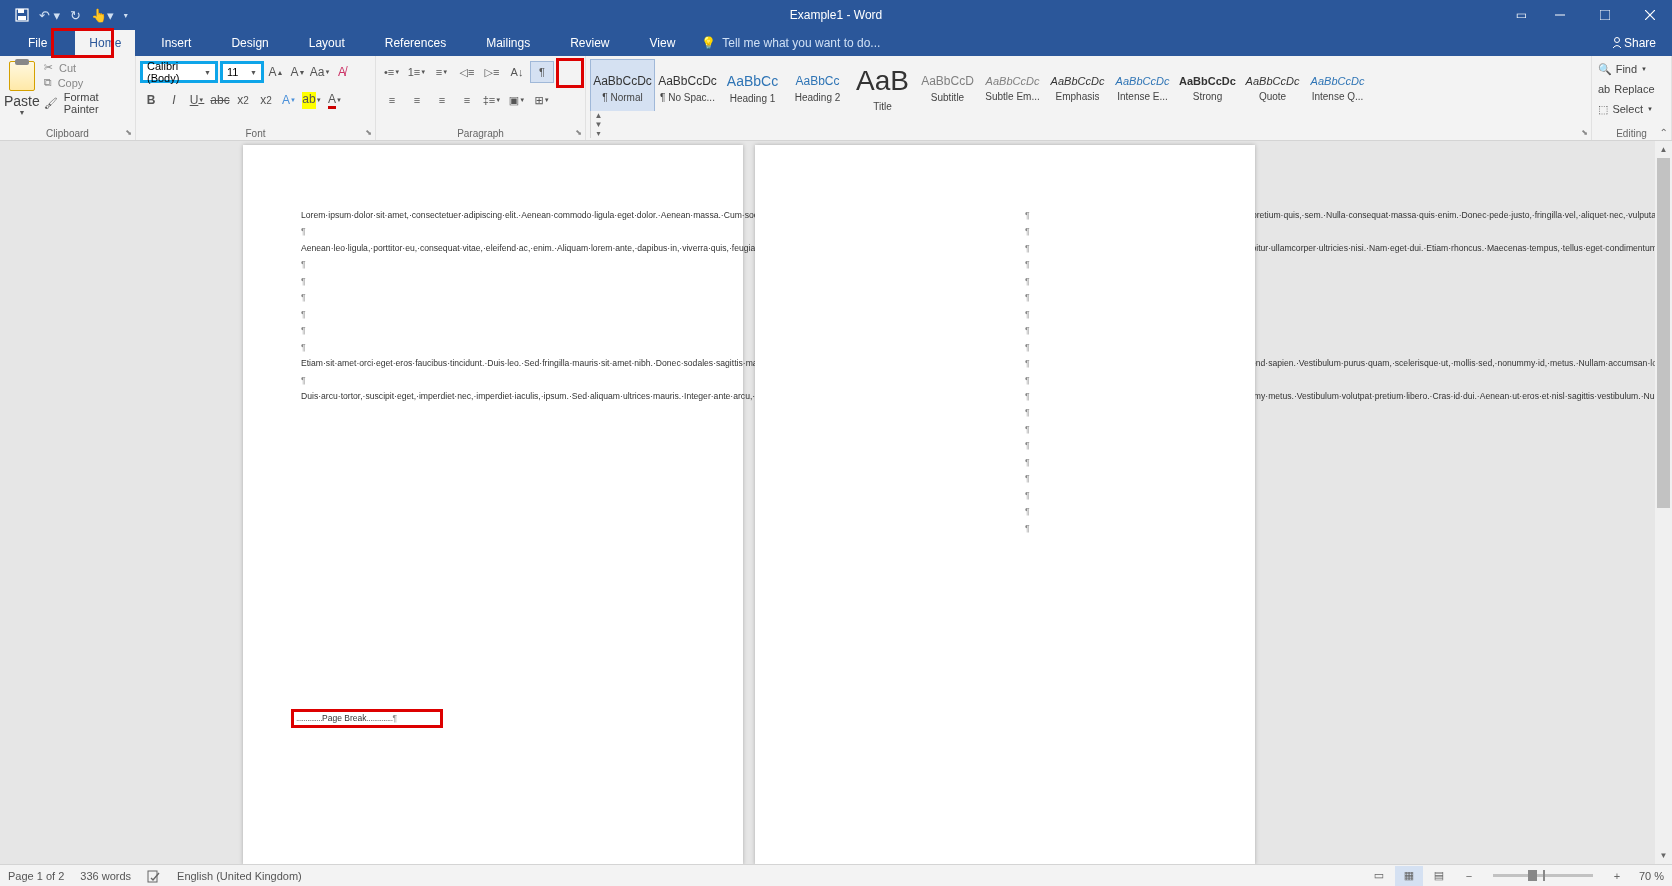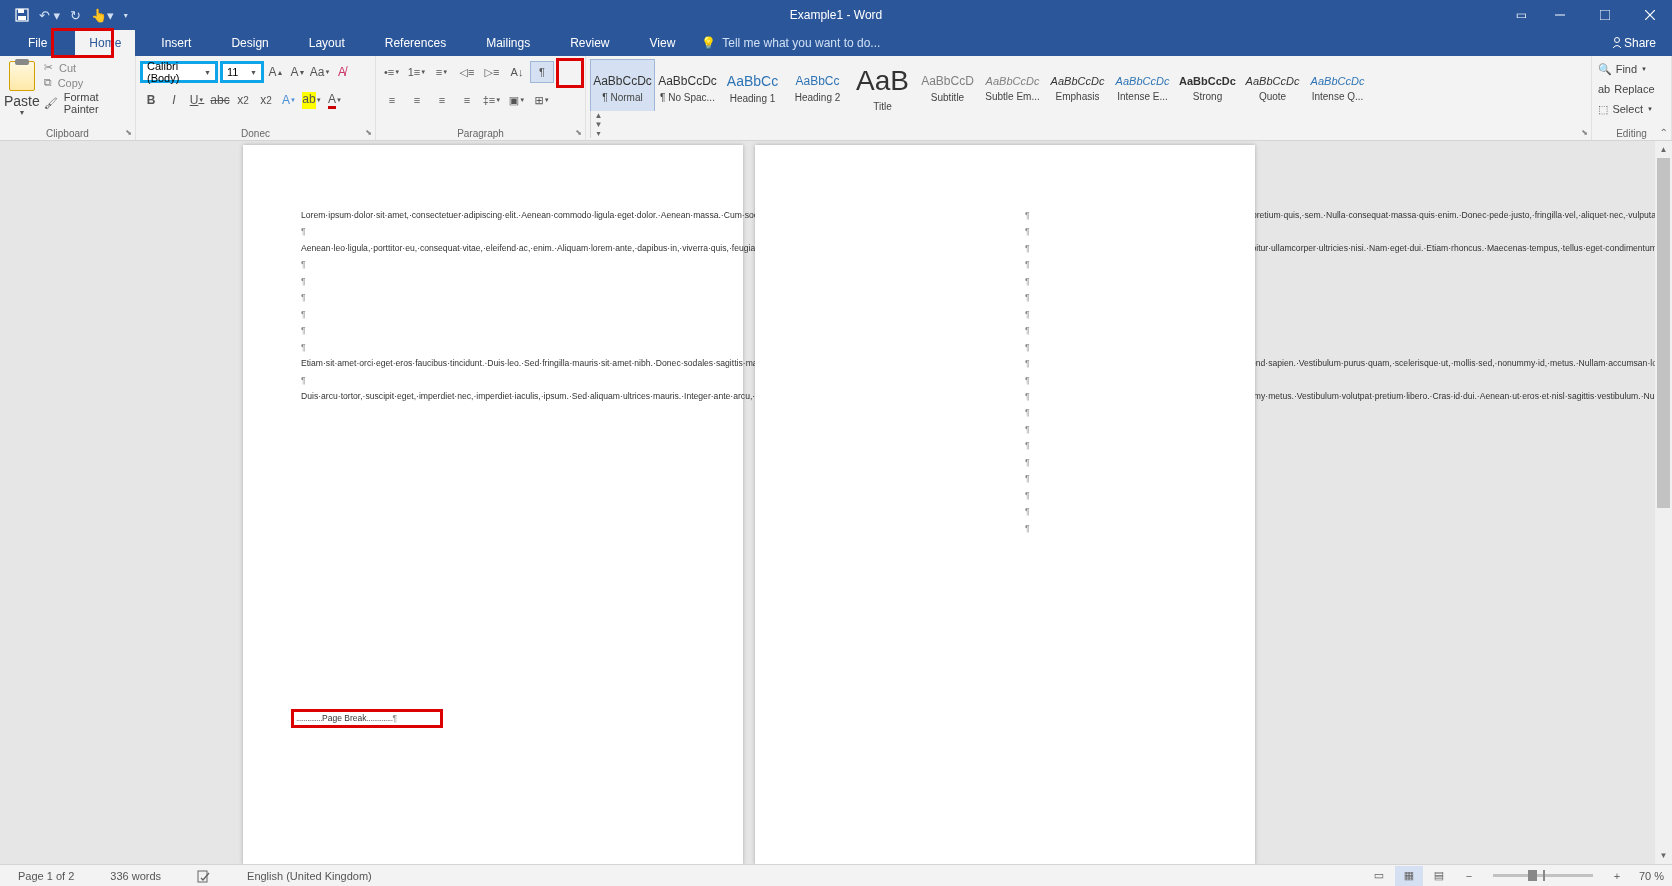--- a/index.html
+++ b/index.html
@@ -90,21 +90,21 @@
 .page-break-box { position: absolute; left: 48px; top: 564px; width: 152px; height: 19px; border: 3px solid #d00; display: flex; align-items: center; font-size: 8.5px; color: #333; padding: 0 2px; background: #fff; }
 .pb-dash { letter-spacing: -0.5px; color: #666; }
 
 
 .vscroll { position: absolute; right: 0; top: 141px; bottom: 22px; width: 17px; background: #f0f0f0; }
 .vscroll-btn { height: 17px; background: #f0f0f0; display: flex; align-items: center; justify-content: center; font-size: 8px; color: #666; cursor: pointer; }
 .vscroll-thumb { position: absolute; top: 17px; left: 2px; right: 2px; height: 350px; background: #c2c2c2; cursor: pointer; }
 
 
 .status-bar { position: absolute; bottom: 0; left: 0; right: 0; height: 22px; background: #f3f3f3; border-top: 1px solid #d4d4d4; display: flex; align-items: center; font-size: 11px; color: #555; }
-.status-item { padding: 0 18px; cursor: pointer; }
+.status-item { padding: 0 8px; cursor: pointer; }
 .status-right { margin-left: auto; display: flex; align-items: center; gap: 2px; padding-right: 8px; }
 .view-btn { width: 28px; height: 20px; display: flex; align-items: center; justify-content: center; color: #666; cursor: pointer; }
 .view-btn.active { background: #d5e1f2; }
 .zoom-slider { width: 100px; height: 3px; background: #c2c2c2; margin: 0 8px; position: relative; cursor: pointer; }
 .zoom-slider:before { content:''; position:absolute; left:50%; top:-4px; width:2px; height:11px; background:#888; }
 .zoom-thumb { position: absolute; left: 35%; top: -4px; width: 9px; height: 11px; background: #888; }
 .zoom-val { font-size: 11px; color: #555; padding-left: 6px; cursor: pointer; }
 
 svg { display: block; }
 </style>
@@ -227,21 +227,21 @@
       <div class="fmt-btn" style="color:#4a90d9">A<span style="font-size:6px">▼</span></div>
       <div class="fmt-btn">
           <span style="background:#ff0;border-bottom:3px solid #ff0">ab</span>
           <span style="font-size:6px">▼</span>
         </div>
       <div class="fmt-btn">
           <span style="border-bottom:3px solid #c00">A</span>
           <span style="font-size:6px">▼</span>
         </div>
     </div>
-    <div class="group-label">Donec</div>
+    <div class="group-label">Font</div>
     <div class="group-dialog">⬊</div>
   </div>
 
   <div class="ribbon-group para-group">
     <div class="para-row">
       <div class="para-btn">•≡<span style="font-size:6px">▼</span></div>
       <div class="para-btn">1≡<span style="font-size:6px">▼</span></div>
       <div class="para-btn">≡<span style="font-size:6px">▼</span></div>
       <div class="para-btn">◁≡</div>
       <div class="para-btn">▷≡</div>

